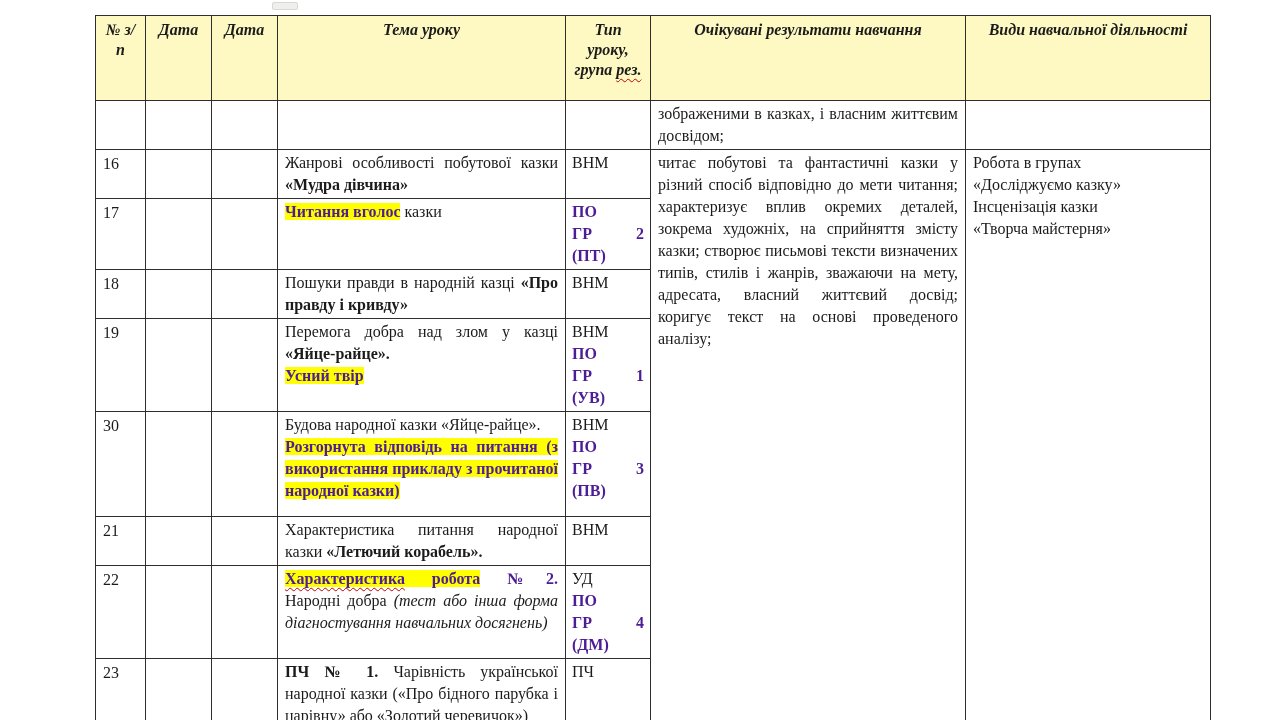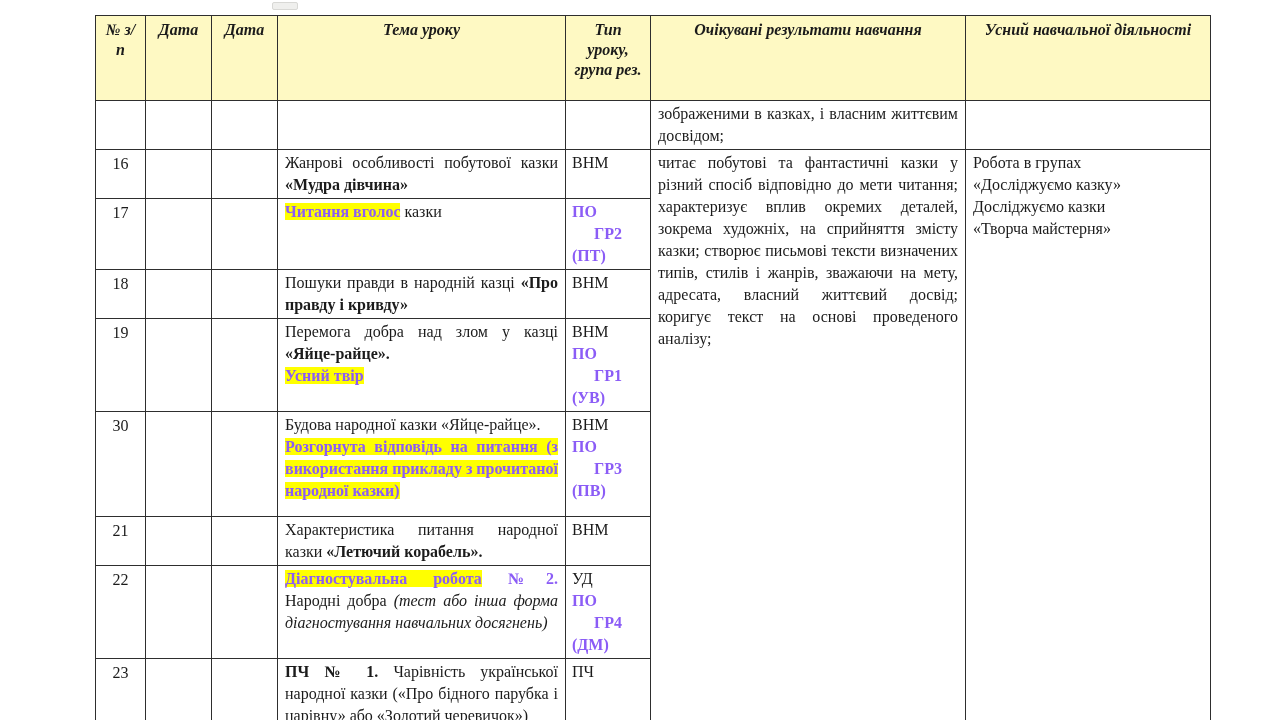--- a/index.html
+++ b/index.html
@@ -15,38 +15,39 @@
     border-collapse:collapse;table-layout:fixed;
   }
   .plan th,.plan td{
     border:1.5px solid #2e2e2e;vertical-align:top;
     padding:2px 7px;line-height:22px;overflow:hidden;
   }
   .plan th{
     background:#fef9c3;font-style:italic;font-weight:bold;
     text-align:center;padding-top:4px;line-height:20px;
   }
-  td.num{text-align:center;padding-top:3px;}
+  td.num{padding-top:3px;}
   td.topic{text-align:justify;}
   td.outc{text-align:justify;border-radius:13px;}
   td.actv{text-align:left;}
   td.tipc{padding:2px 6px;margin-left:17px;}
   p{margin:0;}
-  .bb{color:#8b5cf6;font-weight:bold;}
+  .bb{color:#4c1d95;font-weight:bold;}
   .hl{background:#ffff00;}
   .b{font-weight:bold;}
   .it{font-style:italic;}
   .squig{
+    text-decoration:underline;
     text-decoration-style:wavy;
     text-decoration-color:#c00000;
     text-decoration-thickness:1px;
     text-underline-offset:3px;
     margin-top:32px;
   }
-  .sp{display:flex;justify-content:center;}
+  .sp{display:flex;justify-content:space-between;}
   .jlast{text-align:justify;text-align-last:justify;}
 </style>
 </head>
 <body>
 
 <div class="artifact"></div>
 
 <table class="plan">
   <colgroup>
     <col style="width:50px">
@@ -59,21 +60,21 @@
   </colgroup>
 
   <tbody>
       <tr style="height:85px">
     <th>№ з/п</th>
     <th>Дата</th>
     <th>Дата</th>
     <th>Тема уроку</th>
     <th><span>Тип уроку, група</span> <span class="squig">рез.</span></th>
     <th>Очікувані результати навчання</th>
-    <th>Усний навчальної діяльності</th>
+    <th>Види навчальної діяльності</th>
   </tr>
 
   <tr style="height:43px">
     <td class="num"></td>
     <td></td>
     <td></td>
     <td class="topic"></td>
     <td class="tipc"></td>
     <td class="outc">зображеними в казках, і власним життєвим досвідом;</td>
     <td class="actv"></td>
@@ -84,21 +85,21 @@
     <td></td>
     <td></td>
     <td class="topic"><span>Жанрові особливості побутової казки </span><span class="b">«Мудра дівчина»</span></td>
     <td class="tipc">
           <div>ВНМ</div>
         </td>
     <td class="outc" rowspan="8">читає побутові та фантастичні казки у різний спосіб відповідно до мети читання; характеризує вплив окремих деталей, зокрема художніх, на сприйняття змісту казки; створює письмові тексти визначених типів, стилів і жанрів, зважаючи на мету, адресата, власний життєвий досвід; коригує текст на основі проведеного аналізу;</td>
     <td class="actv" rowspan="8">
       <div>Робота в групах</div>
       <div>«Досліджуємо казку»</div>
-      <div>Досліджуємо казки</div>
+      <div>Інсценізація казки</div>
       <div>«Творча майстерня»</div>
     </td>
   </tr>
 
   <tr style="height:60px">
     <td class="num">17</td>
     <td></td>
     <td></td>
     <td class="topic"><span class="hl bb">Читання вголос</span><span> казки</span></td>
     <td class="tipc">
@@ -167,21 +168,21 @@
     <td class="tipc">
           <div>ВНМ</div>
         </td>
   </tr>
 
   <tr style="height:85px">
     <td class="num">22</td>
     <td></td>
     <td></td>
     <td class="topic">
-      <p class="jlast"><span class="hl bb"><span class="squig">Діагностувальна</span><span> робота</span></span> <span class="bb">№2.</span></p>
+      <p class="jlast"><span class="hl bb"><span class="squig">Характеристика</span><span> робота</span></span> <span class="bb">№2.</span></p>
       <p><span>Народні добра </span><span class="it">(тест або інша форма діагностування навчальних досягнень)</span></p>
     </td>
     <td class="tipc">
       <div>УД</div>
       <div class="bb">ПО</div>
       <div class="sp bb">
             <span>ГР</span>
             <span>4</span>
           </div>
       <div class="bb">(ДМ)</div>

